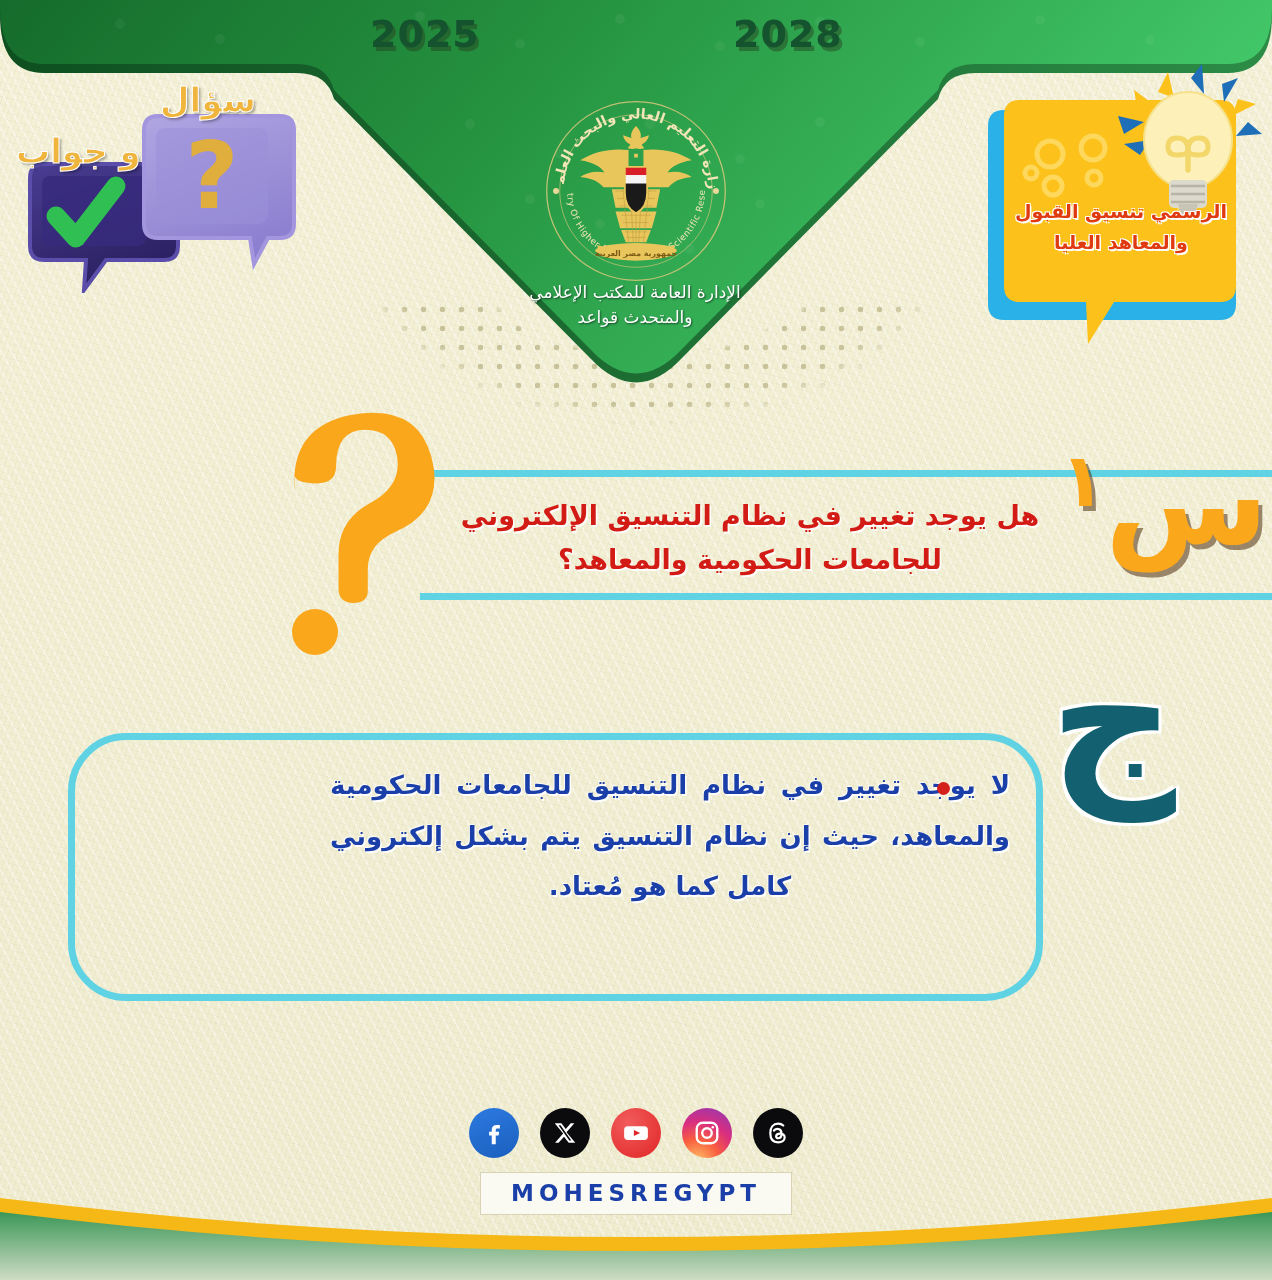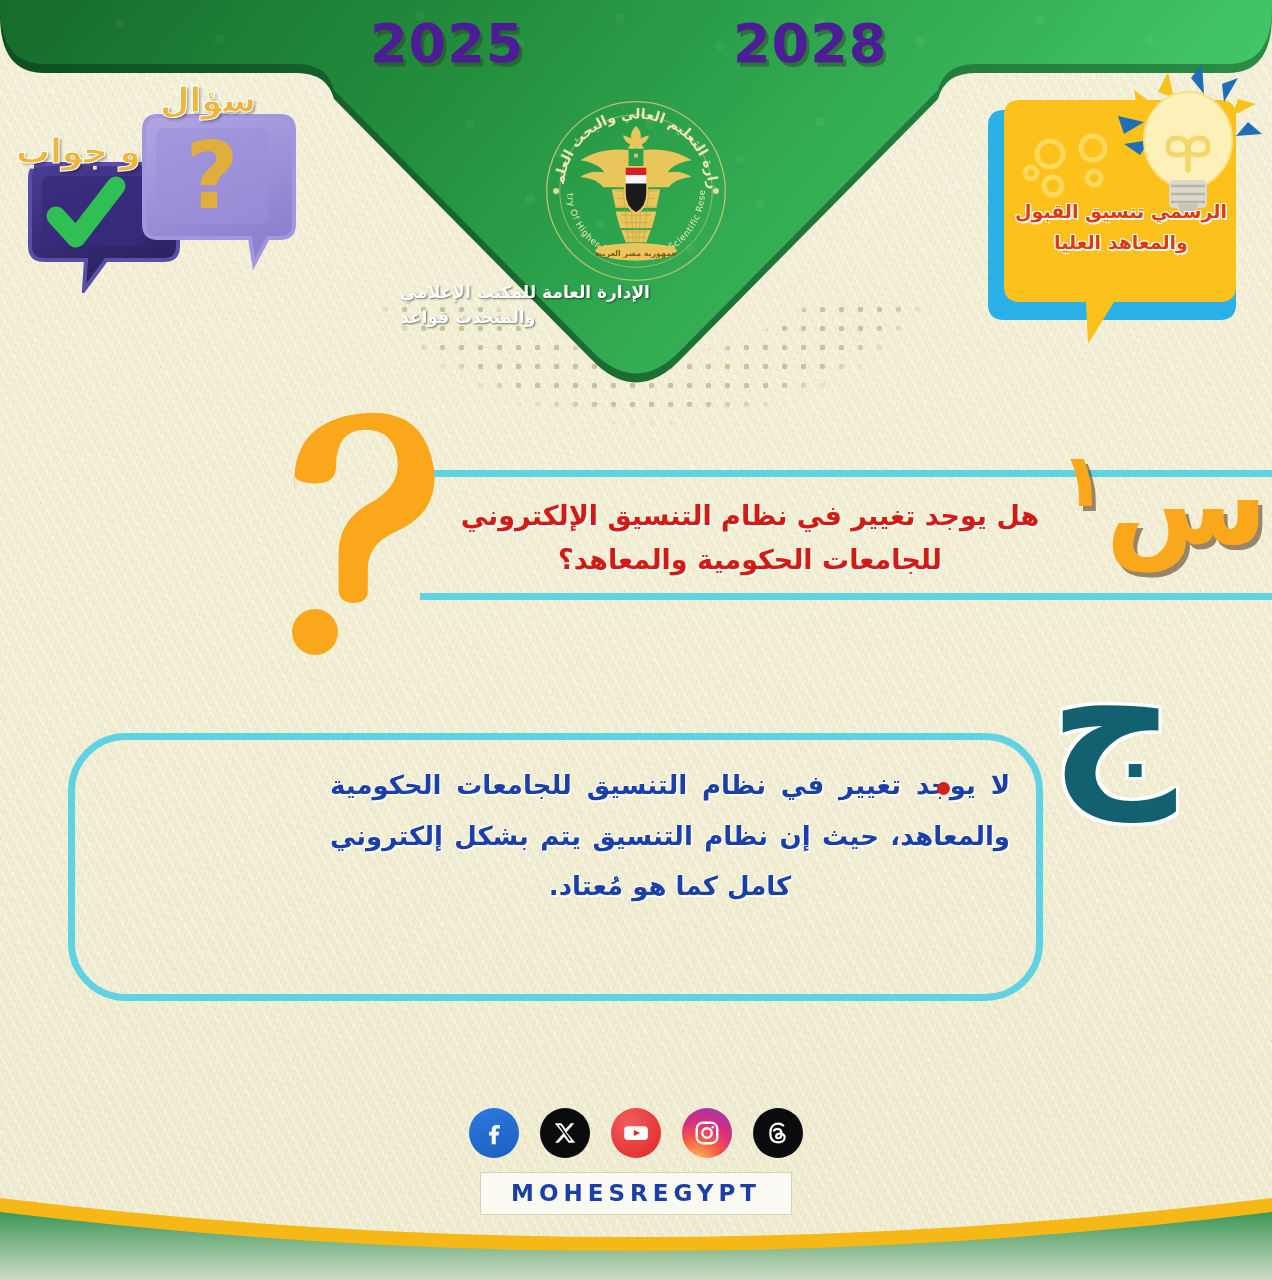--- a/index.html
+++ b/index.html
@@ -30,32 +30,32 @@
     position:absolute; left:300px; top:300px; width:700px; height:190px; z-index:1;
     background-image:radial-gradient(circle, #c9c39c 2.6px, rgba(0,0,0,0) 3.1px);
     background-size:19px 19px;
     -webkit-mask-image: radial-gradient(ellipse 330px 210px at 50% -35%, rgba(0,0,0,0) 57%, #000 60%, #000 82%, rgba(0,0,0,0) 92%);
             mask-image: radial-gradient(ellipse 330px 210px at 50% -35%, rgba(0,0,0,0) 57%, #000 60%, #000 82%, rgba(0,0,0,0) 92%);
   }
 
   .year{
     position:absolute; z-index:4; top:12px;
     font-family:"DejaVu Sans", sans-serif;
-    font-size:54px; font-weight:bold; color:#4c1d95;
+    font-size:38px; font-weight:bold; color:#14532d;
     letter-spacing:1px;
     text-shadow:3px 4px 0 rgba(40,60,30,.45);
   }
   #year-2025{ left:370px; }
   #year-2024{ left:733px; }
 
   
   #logo-wrap{ position:absolute; left:543px; top:98px; width:186px; height:186px; z-index:5; }
   #logo-text{
     position:absolute; left:400px; top:280px; width:470px; z-index:5;
-    text-align:left; color:#fff; font-weight:bold; font-size:17px; line-height:1.45;
+    text-align:center; color:#fff; font-weight:normal; font-size:17px; line-height:1.45;
     direction:rtl; text-shadow:1px 1px 2px rgba(0,0,0,.55);
   }
 
   
   #qa-bubbles{ position:absolute; left:8px; top:78px; width:300px; height:215px; z-index:6; }
   #label-sual{
     position:absolute; left:160px; top:80px; z-index:8; direction:rtl;
     font-size:34px; font-weight:bold; color:#f0b53c;
     -webkit-text-stroke:1px #fff;
     text-shadow:2px 2px 3px rgba(0,0,0,.35);

